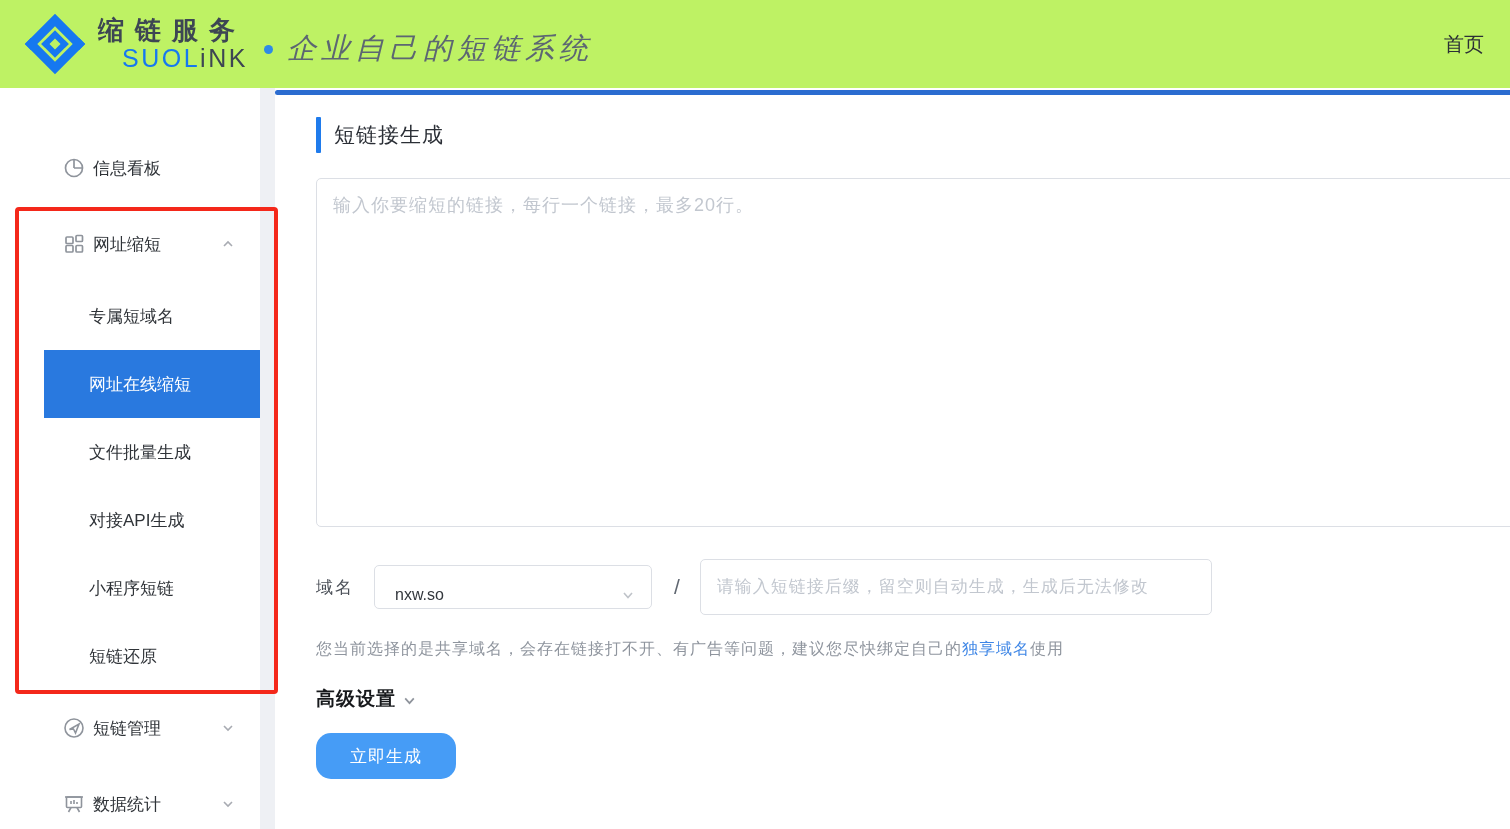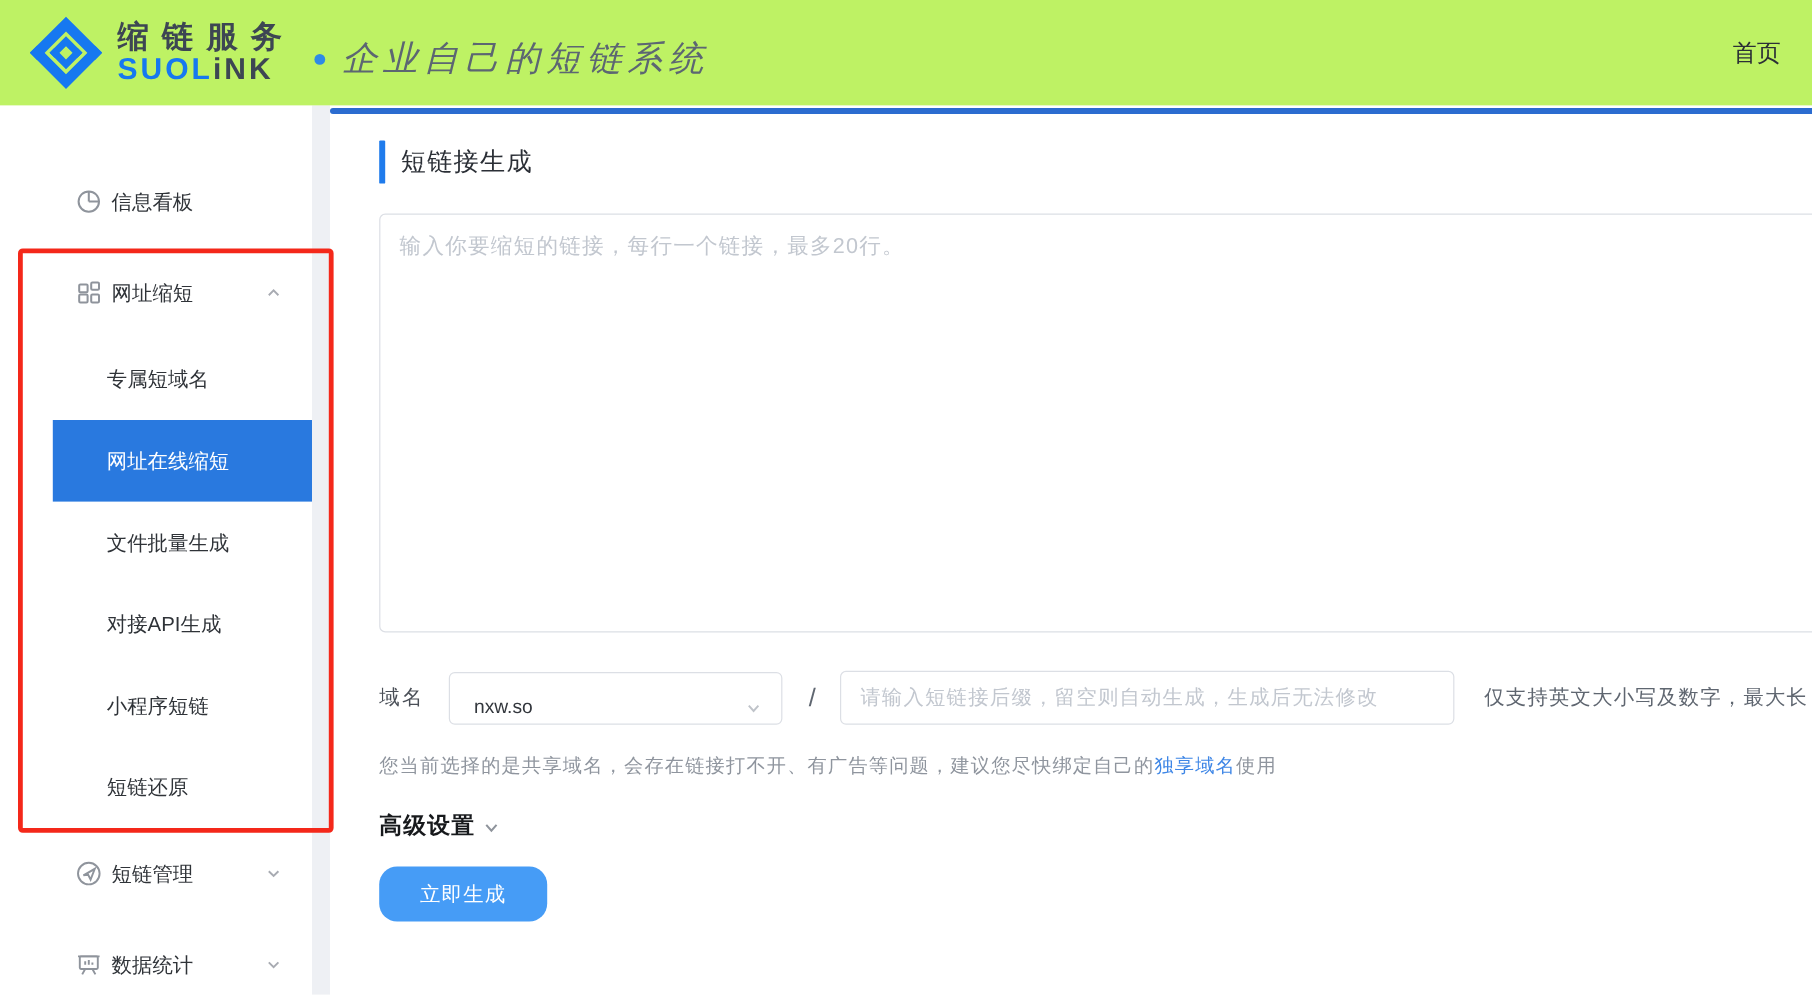--- a/index.html
+++ b/index.html
@@ -7,21 +7,21 @@
     font-family:"Liberation Sans","DejaVu Sans",sans-serif; }
   .page { position:relative; width:1510px; height:829px; }
 
   
   .header { height:88px; display:flex; align-items:center; padding:0 26px 0 24px;
     background:#bef264; }
   .logo-group { display:flex; align-items:center; }
   .logo-icon { width:62px; height:62px; margin-right:12px; }
   .brand-text { display:flex; flex-direction:column; line-height:1.05; }
   .brand-cn { font-size:26px; font-weight:600; color:#3d4653; letter-spacing:11px; white-space:nowrap; }
-  .brand-en { font-size:25px; font-weight:700; letter-spacing:2.5px; }
+  .brand-en { font-size:25px; font-weight:400; letter-spacing:2.5px;margin-left:24px; }
   .brand-en .b { color:#1678f0; }
   .brand-en .d { color:#3d4653; }
   .tagline { display:flex; align-items:center; margin-left:16px; margin-top:10px; }
   .tag-dot { width:9px; height:9px; border-radius:50%; background:#2e8ae6; margin-right:14px; }
   .tag-text { font-size:29px; color:#5c6672; font-style:italic; letter-spacing:5px;
     font-family:"DejaVu Serif","Liberation Serif",serif; white-space:nowrap; }
   .tag-hl { position:relative; display:inline-block; }
   .tag-hl::before { content:""; position:absolute; left:-8px; top:-14px; width:52px; height:52px;
     border-radius:50%; background:#e7f2fb; z-index:-1; }
   .nav-home { margin-left:auto; font-size:20px; color:#2b2f36; cursor:pointer; }
@@ -56,21 +56,21 @@
     border:1px solid #dcdfe5; border-radius:5px; padding:14px 16px; font-size:18px;
     color:#333; outline:none; font-family:inherit; }
   .url-area::placeholder { color:#c2c7cf; letter-spacing:1px; }
 
   .domain-row { display:flex; align-items:center; margin-top:32px; }
   .domain-label { font-size:17px; color:#4a4f57; margin-right:20px; letter-spacing:2px; }
   .domain-select { width:278px; height:44px; border:1px solid #dcdfe5; border-radius:5px;
     display:flex; align-items:center; padding:16px 16px 0 20px; cursor:pointer; }
   .domain-select .val { font-size:16px; color:#33373d; font-weight:500; flex:1; }
   .slash { font-size:21px; color:#5f6670; margin:0 20px 0 22px; }
-  .suffix-input { width:512px; height:45px; border:1px solid #dcdfe5; border-radius:5px;
+  .suffix-input { width:512px; height:56px; border:1px solid #dcdfe5; border-radius:5px;
     padding:0 16px; font-size:17px; color:#333; outline:none; font-family:inherit; }
   .suffix-input::placeholder { color:#c2c7cf; letter-spacing:1px; }
   .suffix-hint { margin-left:25px; font-size:17px; color:#5f6670; white-space:nowrap; letter-spacing:1px; }
 
   .notice { margin-top:24px; font-size:16px; color:#8f959e; letter-spacing:1px; }
   .notice a { color:#3e86e6; text-decoration:none; cursor:pointer; }
 
   .adv-row { margin-top:26px; display:flex; align-items:center; cursor:pointer; }
   .adv-text { font-size:19px; color:#17191c; font-weight:700; letter-spacing:1px; }
   .adv-row .chev { width:15px; height:15px; margin-left:6px; margin-top:3px; }
@@ -189,21 +189,20 @@
       <div class="domain-row">
         <span class="domain-label">域名</span>
         <div class="domain-select">
           <span class="val">nxw.so</span>
           <svg width="14" height="14" viewBox="0 0 14 14" fill="none" stroke="#bfc3c9" stroke-width="1.6">
               <path d="M3 5 L7 9.5 L11 5"></path>
             </svg>
         </div>
         <span class="slash">/</span>
         <input class="suffix-input" type="text" placeholder="请输入短链接后缀，留空则自动生成，生成后无法修改" style="">
-        <span class="suffix-hint">仅支持英文大小写及数字，最大长</span>
       </div>
 
       <div class="notice">
         <span>您当前选择的是共享域名，会存在链接打不开、有广告等问题，建议您尽快绑定自己的</span><a>独享域名</a><span>使用</span>
       </div>
 
       <div class="adv-row">
         <span class="adv-text">高级设置</span>
         <svg class="chev" viewBox="0 0 14 14" fill="none" stroke="#8f949c" stroke-width="1.6">
             <path d="M3 5 L7 9.5 L11 5"></path>

